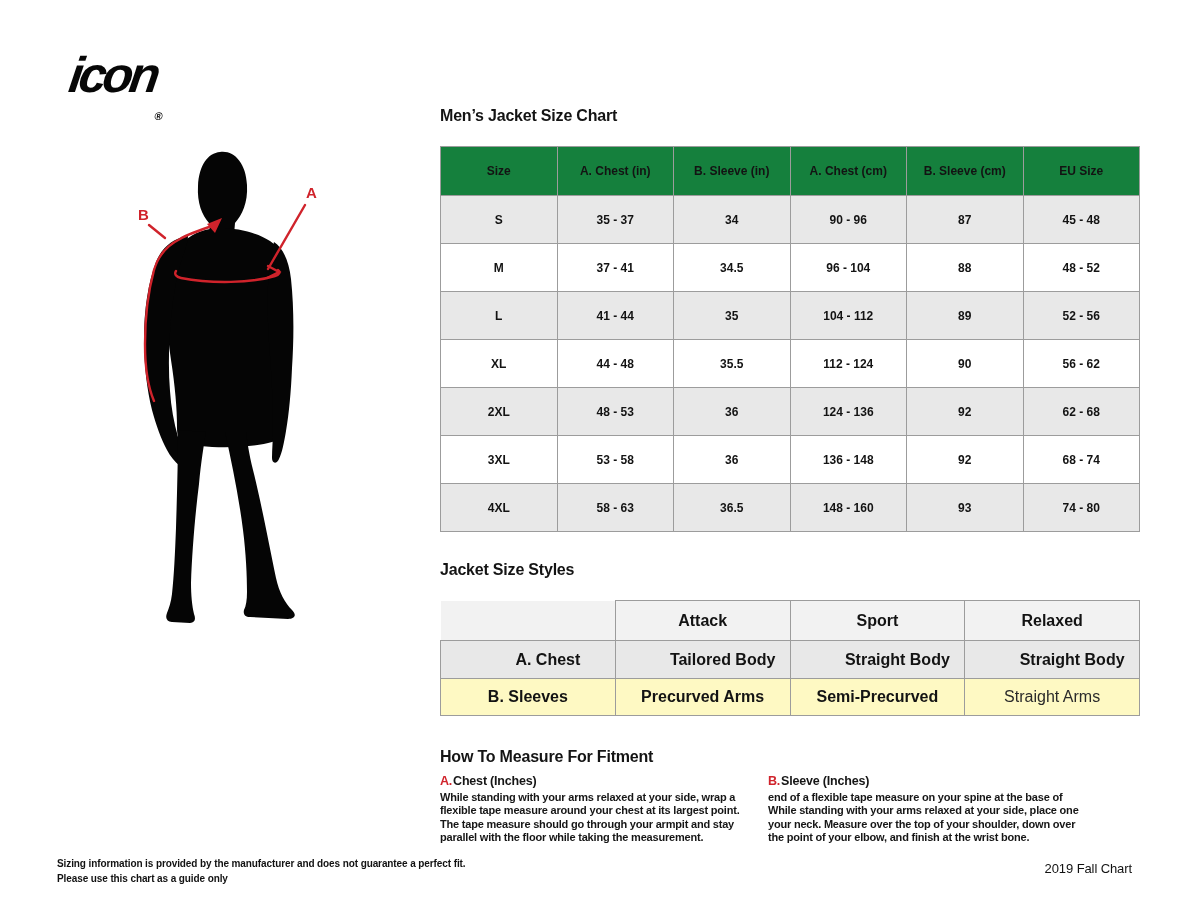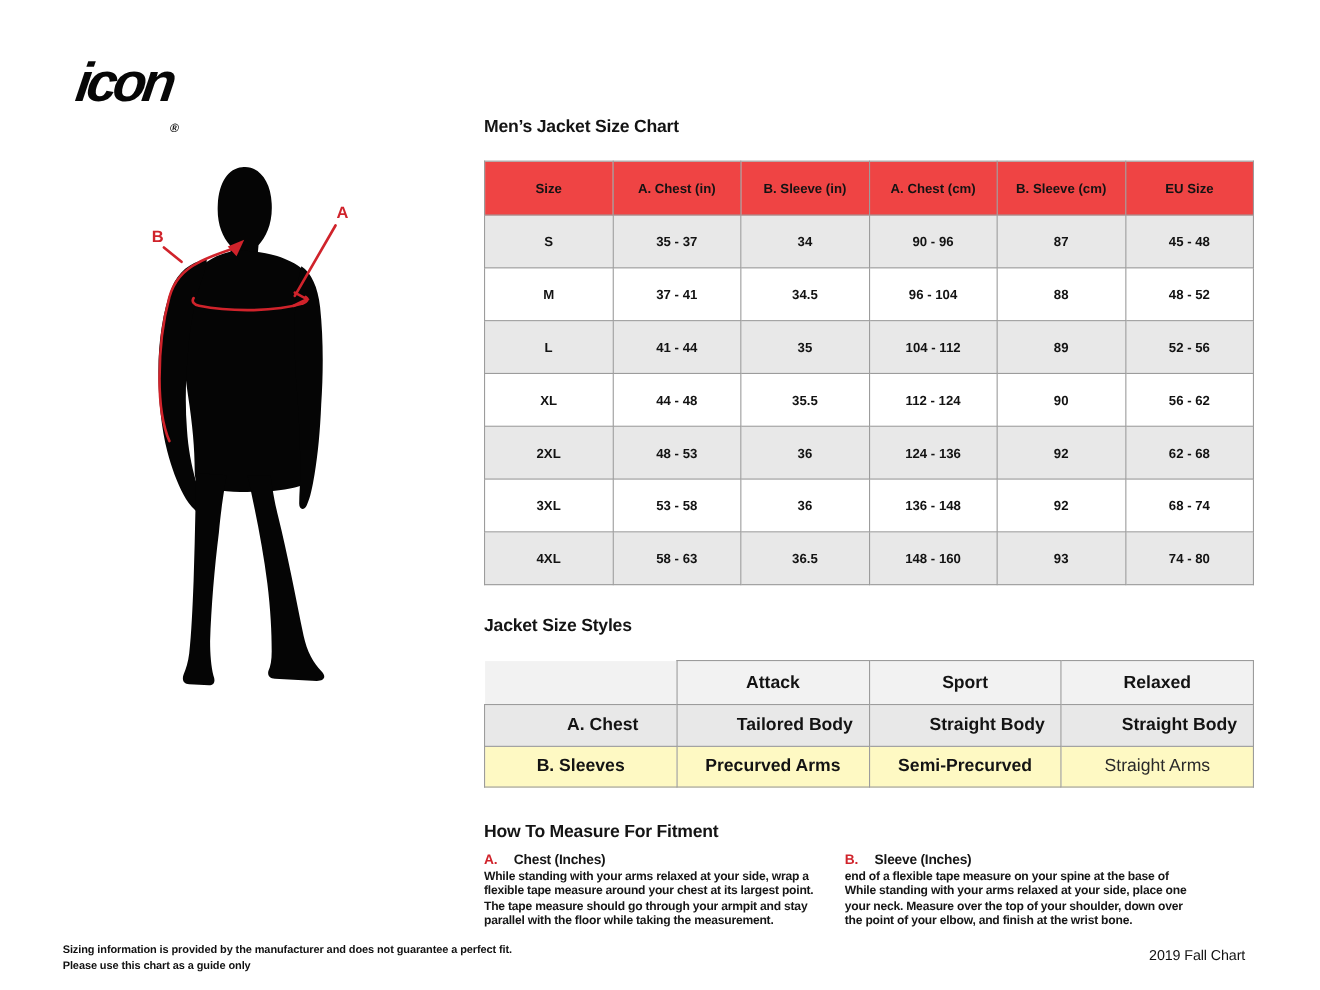--- a/index.html
+++ b/index.html
@@ -22,42 +22,42 @@
     letter-spacing:-0.2px; color:#141414; }
   .t-main { top:107px; }
   .t-styles { top:561px; }
   .t-measure { top:748px; }
 
   
   table { border-collapse:collapse; table-layout:fixed; }
   .size-table { position:absolute; left:440px; top:146px; width:700px; }
   .size-table td, .size-table th { border:1px solid #9c9c9c; text-align:center;
     vertical-align:middle; font-size:12px; font-weight:bold; color:#131313; }
-  .size-table thead th { height:49px; background:#ef4444; }
+  .size-table thead th { height:49px; background:#15803d; }
   .size-table tbody td { height:48px; background:#ffffff; }
   .size-table tbody tr.shade td { background:#e8e8e8; }
 
   
   .styles-table { position:absolute; left:440px; top:600px; width:700px; }
   .styles-table td { border:1px solid #9c9c9c; text-align:center; vertical-align:middle;
     font-size:16px; font-weight:bold; color:#131313; }
   .styles-table tr.head td { height:40px; background:#f2f2f2; }
   .styles-table tr.r1 td { height:38px; background:#e8e8e8;padding-left:40px; }
   .styles-table tr.r2 td { height:37px; background:#fef9c3; }
   .styles-table td.ghost { border:none; background:transparent; }
   .styles-table td.light { font-weight:normal; color:#2a2a2a; }
 
   
   .measure-col { position:absolute; top:775px; font-size:11px; font-weight:bold;
     line-height:13.6px; letter-spacing:-0.2px; color:#161616; white-space:nowrap; }
   .m-left { left:440px; width:325px; }
   .m-right { left:768px; width:340px; }
   .m-head { font-size:12.5px; margin-bottom:2px; letter-spacing:-0.2px; }
   .red { color:#d0232b; }
-  .m-head .label { margin-left:15px; }
+  .m-head .label { margin-left:1px; }
 
   
   .disclaimer { position:absolute; left:57px; top:856px; font-size:10px; font-weight:bold;
     line-height:15px; letter-spacing:-0.1px; color:#121212; white-space:nowrap; }
   .chart-version { position:absolute; right:68px; top:861px; font-size:13px;
     font-weight:normal; letter-spacing:-0.1px; color:#121212; }
 </style>
 </head>
 <body>
 

